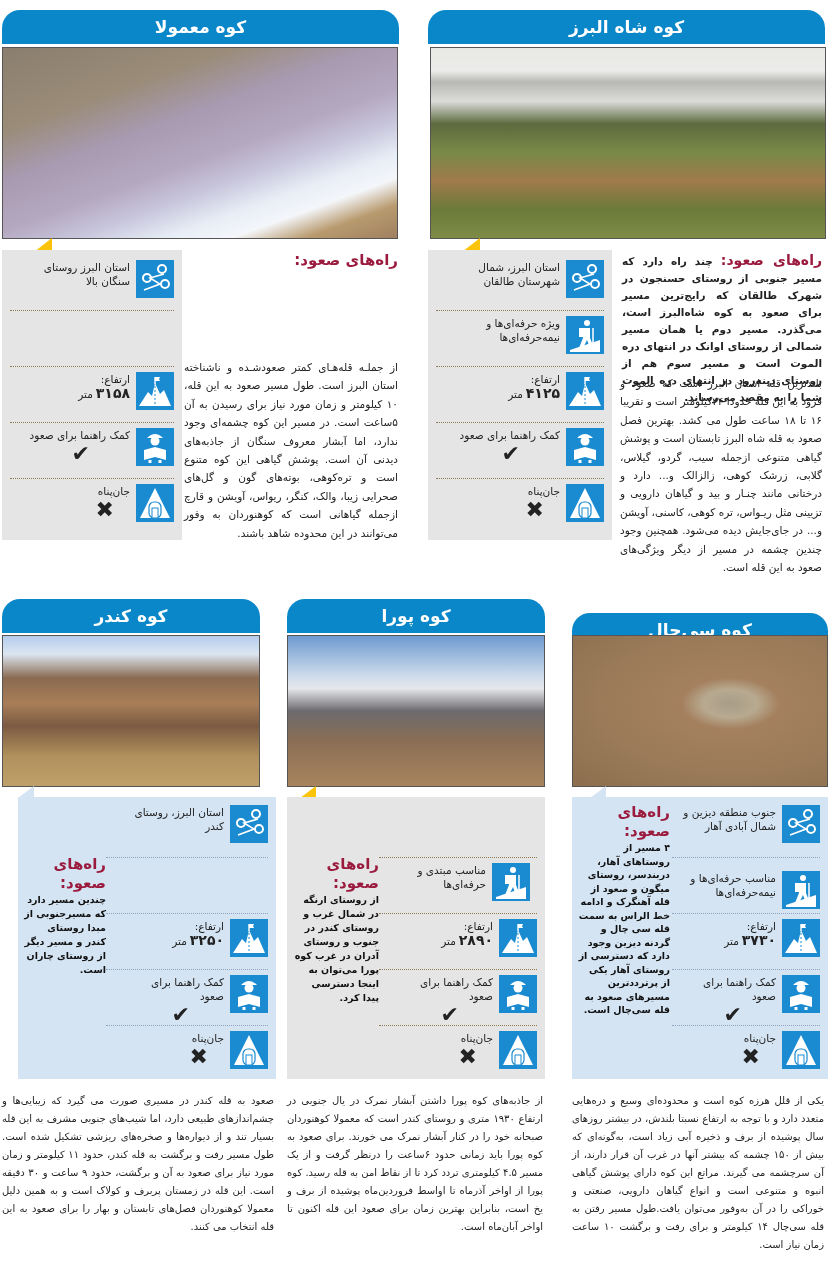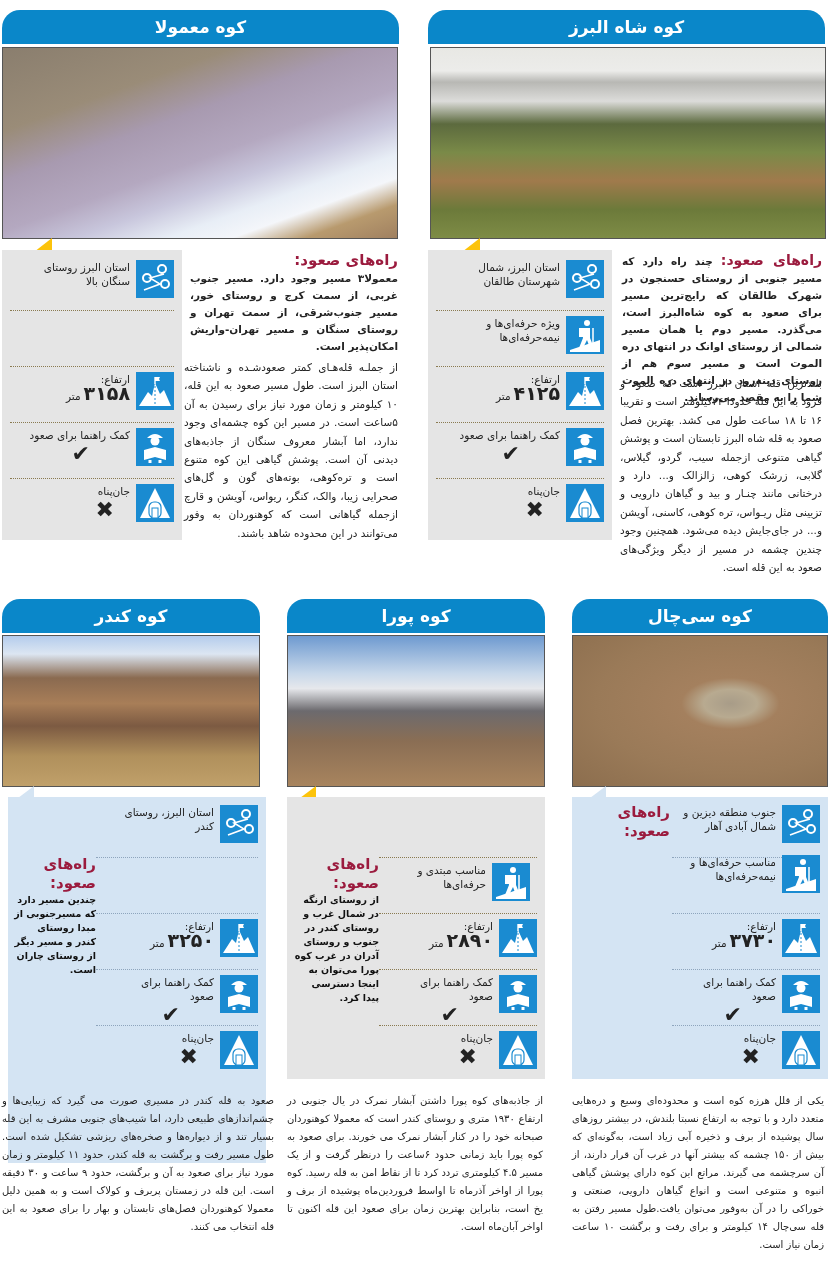--- a/index.html
+++ b/index.html
@@ -6,21 +6,21 @@
 body{width:828px;height:1280px;background:#fff;font-family:"DejaVu Sans",sans-serif;direction:rtl;position:relative;overflow:hidden;color:#1a1a1a}
 .title{position:absolute;height:34px;background:#0a87c9;color:#fff;border-radius:18px 18px 0 0;font-weight:bold;font-size:17px;display:flex;align-items:center;justify-content:center}
 .photo{position:absolute;border:1px solid #555;overflow:hidden}
 .panel{position:absolute}
 .yellow{background:#e5e5e5}
 .lblue{background:#d4e4f3}
 .row{position:absolute;display:flex;flex-direction:row;align-items:flex-start}
 .icon{width:38px;height:38px;background:#1a8bd1;flex:none;display:flex;align-items:center;justify-content:center}
 .icon svg{width:34px;height:34px}
 .rtext{font-size:10.5px;line-height:14px;padding-right:6px;color:#222}
-.alt-num{font-size:19px;font-weight:bold;margin-left:3px}
+.alt-num{font-size:14px;font-weight:bold;margin-left:3px}
 .alt-unit{font-size:10.5px}
 .sep{position:absolute;border-top:1px dotted #8a7a50;height:0}
 .lblue .sep{border-top-color:#8ea5bd}
 .mark{font-size:22px;font-weight:bold;line-height:24px}
 .routes-h{color:#9b1b3e;font-weight:bold}
 .routes-b{font-weight:bold;font-size:10.5px;line-height:15px;color:#111}
 .body{position:absolute;font-size:10.5px;line-height:18.4px;text-align:justify;color:#222}
 .notch{position:absolute;width:0;height:0;border-style:solid}
 </style>
 </head>
@@ -163,44 +163,43 @@
         </svg>
       </div>
     <div class="rtext" style="width:118px">
         <div>جان‌پناه</div>
         <div class="mark" style="padding-right:16px">✖</div>
       </div>
   </div>
 </div>
 <div class="body" style="left:190px;top:250px;width:208px;font-weight:bold;line-height:17px">
   <div class="routes-h" style="font-size:15px;line-height:20px">راه‌های صعود:</div>
-  <div>معمولا۳ مسیر وجود دارد. مسیر جنوب غربی، از سمت کرج و روستای خور، مسیر جنوب‌شرقی، از سمت تهران و روستای سنگان و مسیر تهران-واریش امکان‌پذیر است.</div>
 </div>
 <div class="body" style="left:88px;top:358px;width:310px;padding-left:96px"><span>از جملـه قله‌هـای کمتر صعودشـده و ناشناخته استان البرز است. طول مسیر صعود به این قله، ۱۰ کیلومتر و زمان مورد نیاز برای رسیدن به آن ۵ساعت است. در مسیر این کوه چشمه‌ای وجود ندارد، اما آبشار معروف سنگان از جاذبه‌های دیدنی آن است. پوشش گیاهی این کوه متنوع است و تره‌کوهی، بوته‌های گون و گل‌های صحرایی زیبا، والک، کنگر، ریواس، آویشن و قارچ ازجمله گیاهانی است که کوهنوردان به وفور می‌توانند در این محدوده شاهد باشند.</span></div>
 
-<div class="title" style="left:572px;top:599px;width:256px">کوه سی‌چال</div>
+<div class="title" style="left:572px;top:613px;width:256px">کوه سی‌چال</div>
 <div class="title" style="left:287px;top:599px;width:258px">کوه پورا</div>
 <div class="title" style="left:2px;top:599px;width:258px">کوه کندر</div>
 
 <div class="photo" style="left:572px;top:635px;width:256px;height:152px;background:radial-gradient(ellipse at 62% 45%,#a89c88 0%,#b8aa90 12%,#a4805e 22%,#9a7a58 60%,#8c6e4e 100%)"></div>
 <div class="photo" style="left:287px;top:635px;width:258px;height:152px;background:linear-gradient(180deg,#6e9ad0 0%,#c8d8ea 25%,#e6e8ec 35%,#6c6a6e 50%,#8a6e54 70%,#a8845e 100%)"></div>
 <div class="photo" style="left:2px;top:635px;width:258px;height:152px;background:linear-gradient(180deg,#b4ccec 0%,#dce6f2 12%,#8a6a50 28%,#a87e58 45%,#7c5a42 60%,#b0905c 80%,#c0a06a 100%)"></div>
 
 <div class="notch" style="left:590px;top:786px;border-width:0 0 12px 16px;border-color:transparent transparent #d4e4f3 transparent"></div>
 <div class="panel lblue" style="left:572px;top:797px;width:256px;height:282px">
   <div class="row" style="right:8px;top:8px">
     <div class="icon">
         <svg>
           <use href="#i-map"></use>
         </svg>
       </div>
     <div class="rtext" style="width:100px">جنوب منطقه دیزین و شمال آبادی آهار</div>
   </div>
   <div class="sep" style="right:8px;left:100px;top:60px"></div>
-  <div class="row" style="right:8px;top:58px">
+  <div class="row" style="right:8px;top:74px">
     <div class="icon">
         <svg>
           <use href="#i-hiker"></use>
         </svg>
       </div>
     <div class="rtext" style="width:100px">مناسب حرفه‌ای‌ها و نیمه‌حرفه‌ای‌ها</div>
   </div>
   <div class="sep" style="right:8px;left:100px;top:116px"></div>
   <div class="row" style="right:8px;top:122px">
     <div class="icon">
@@ -230,20 +229,21 @@
         </svg>
       </div>
     <div class="rtext" style="width:100px">
         <div>جان‌پناه</div>
         <div class="mark" style="padding-right:16px">✖</div>
       </div>
   </div>
   <div style="position:absolute;left:6px;top:6px;width:92px">
     <div class="routes-h" style="font-size:15px;line-height:19px">راه‌های</div>
     <div class="routes-h" style="font-size:15px;line-height:19px">صعود:</div>
+    <div class="routes-b" style="font-size:9.5px;line-height:13.5px">۴ مسیر از روستاهای آهار، دربندسر، روستای میگون و صعود از قله آهنگرک و ادامه خط الراس به سمت قله سی چال و گردنه دیزین وجود دارد که دسترسی از روستای آهار یکی از پرترددترین مسیرهای صعود به قله سی‌چال است.</div>
   </div>
 </div>
 <div class="body" style="left:572px;top:1092px;width:252px;font-size:10px;line-height:18px"><span>یکی از قلل هرزه کوه است و محدوده‌ای وسیع و دره‌هایی متعدد دارد و با توجه به ارتفاع نسبتا بلندش، در بیشتر روزهای سال پوشیده از برف و ذخیره آبی زیاد است، به‌گونه‌ای که بیش از ۱۵۰ چشمه که بیشتر آنها در غرب آن قرار دارند، از آن سرچشمه می گیرند. مراتع این کوه دارای پوشش گیاهی انبوه و متنوعی است و انواع گیاهان دارویی، صنعتی و خوراکی را در آن به‌وفور می‌توان یافت.طول مسیر رفتن به قله سی‌چال ۱۴ کیلومتر و برای رفت و برگشت ۱۰ ساعت زمان نیاز است.</span></div>
 
 <div class="notch" style="left:300px;top:786px;border-width:0 0 12px 16px;border-color:transparent transparent #fcc30b transparent"></div>
 <div class="panel yellow" style="left:287px;top:797px;width:258px;height:282px">
   <div class="sep" style="right:8px;left:92px;top:60px"></div>
   <div class="row" style="right:15px;top:66px">
     <div class="icon">
         <svg>
@@ -287,21 +287,21 @@
   </div>
   <div style="position:absolute;left:6px;top:58px;width:86px">
     <div class="routes-h" style="font-size:15px;line-height:19px">راه‌های</div>
     <div class="routes-h" style="font-size:15px;line-height:19px">صعود:</div>
     <div class="routes-b" style="font-size:9.5px;line-height:14px">از روستای ارنگه در شمال غرب و روستای کندر در جنوب و روستای آدران در غرب کوه پورا می‌توان به اینجا دسترسی پیدا کرد.</div>
   </div>
 </div>
 <div class="body" style="left:287px;top:1092px;width:256px;font-size:10px;line-height:18px"><span>از جاذبه‌های کوه پورا داشتن آبشار نمرک در یال جنوبی در ارتفاع ۱۹۳۰ متری و روستای کندر است که معمولا کوهنوردان صبحانه خود را در کنار آبشار نمرک می خورند. برای صعود به کوه پورا باید زمانی حدود ۶ساعت را درنظر گرفت و از یک مسیر ۴.۵ کیلومتری تردد کرد تا از نقاط امن به قله رسید. کوه پورا از اواخر آذرماه تا اواسط فروردین‌ماه پوشیده از برف و یخ است، بنابراین بهترین زمان برای صعود این قله اکنون تا اواخر آبان‌ماه است.</span></div>
 
 <div class="notch" style="left:18px;top:786px;border-width:0 0 12px 16px;border-color:transparent transparent #d4e4f3 transparent"></div>
-<div class="panel lblue" style="left:8px;top:797px;width:258px;height:366px">
+<div class="panel lblue" style="left:18px;top:797px;width:258px;height:282px">
   <div class="row" style="right:8px;top:8px">
     <div class="icon">
         <svg>
           <use href="#i-map"></use>
         </svg>
       </div>
     <div class="rtext" style="width:100px">استان البرز، روستای کندر</div>
   </div>
   <div class="sep" style="right:8px;left:88px;top:60px"></div>
   <div class="sep" style="right:8px;left:88px;top:116px"></div>

